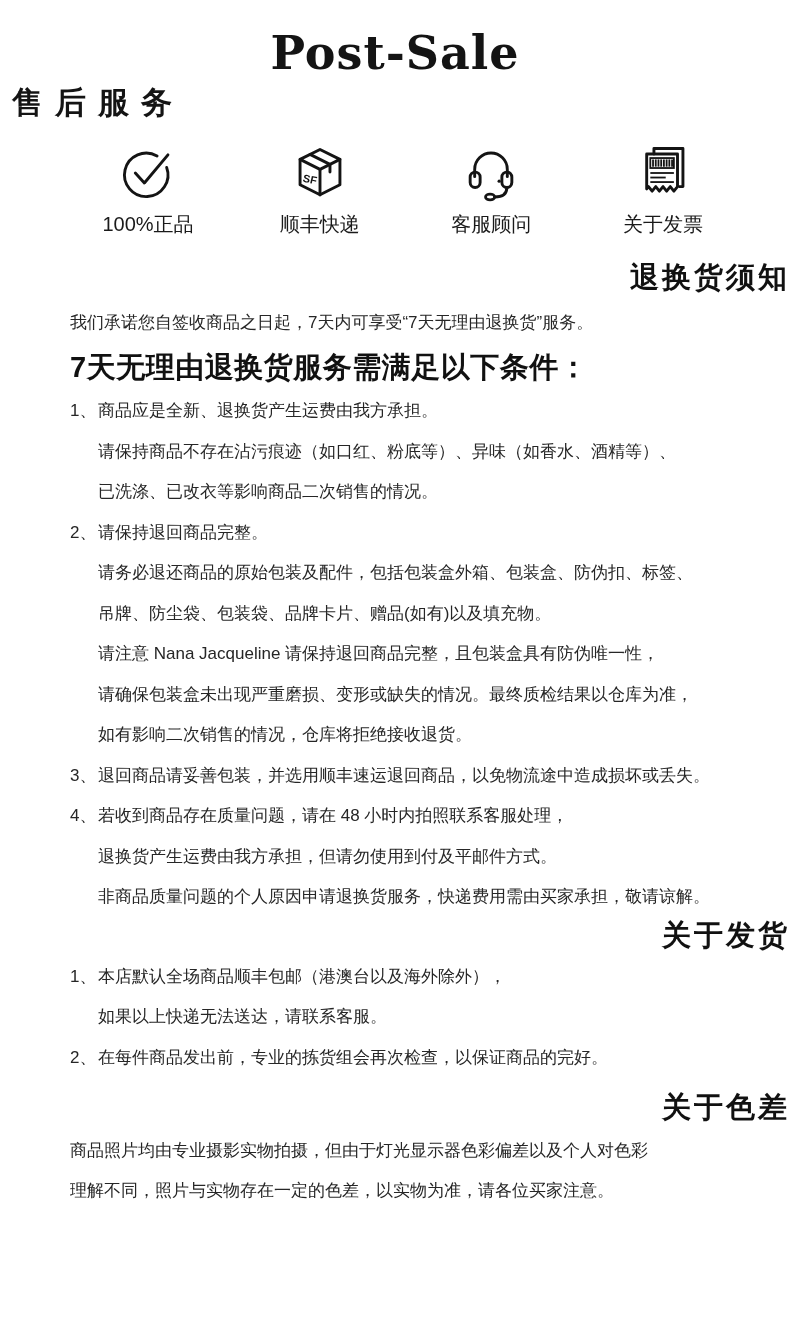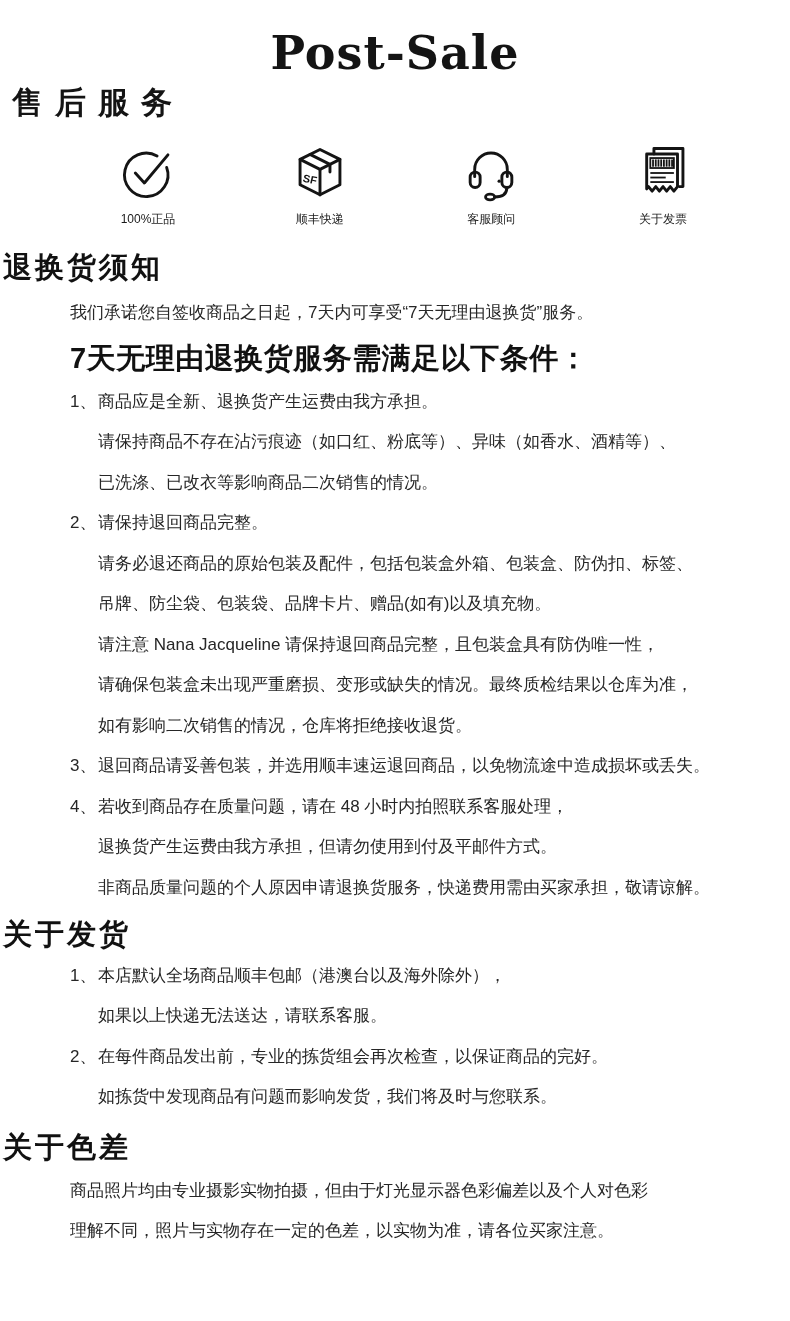--- a/index.html
+++ b/index.html
@@ -39,41 +39,41 @@
     margin-top: 26px;
     padding-left: 88px;
     padding-right: 67px;
     display: flex;
     justify-content: space-between;
   }
   .feature { width: 120px; text-align: center; }
   .feature svg { display: block; margin: 0 auto; width: 58px; height: 58px; }
   .feature-label {
     margin-top: 10px;
-    font-size: 12px;
+    font-size: 20px;
     line-height: 1.2;
     color: #1a1a1a;
     white-space: nowrap;
   }
   .icon-stroke { fill: none; stroke: #141414; stroke-width: 3.2; stroke-linecap: round; stroke-linejoin: round; }
   .icon-stroke-thin { fill: none; stroke: #141414; stroke-width: 2; stroke-linecap: butt; }
 
   
   .section-heading {
     margin: 0;
-    text-align: left;
+    text-align: right;
     font-size: 29px;
     font-weight: bold;
     line-height: 1.2;
     letter-spacing: 3px;
     padding-left: 3px;
     color: #111111;
   }
   #returns-heading { margin-top: 24px; }
-  #shipping-heading { margin-top: 9px; }
+  #shipping-heading { margin-top: 0; }
   #colordiff-heading { margin-top: 12px; }
 
   .content { padding-left: 70px; padding-right: 40px; }
 
   .intro { margin: 8px 0 0 0; }
   .line { font-size: 17px; line-height: 40.5px; white-space: nowrap; color: #262626; }
 
   .subheading {
     margin: 4px 0 0 0;
     font-size: 29px;
@@ -215,21 +215,20 @@
         <div class="item-lines">
           <div class="line">本店默认全场商品顺丰包邮（港澳台以及海外除外），</div>
           <div class="line">如果以上快递无法送达，请联系客服。</div>
         </div>
       </div>
 
       <div class="list-item">
         <span class="item-num">2、</span>
         <div class="item-lines">
           <div class="line">在每件商品发出前，专业的拣货组会再次检查，以保证商品的完好。</div>
-          <div class="line">如拣货中发现商品有问题而影响发货，我们将及时与您联系。</div>
         </div>
       </div>
 
     </div>
   </div>
 
   <h2 class="section-heading" id="colordiff-heading">关于色差</h2>
 
   <div class="content">
     <div class="paragraph">

